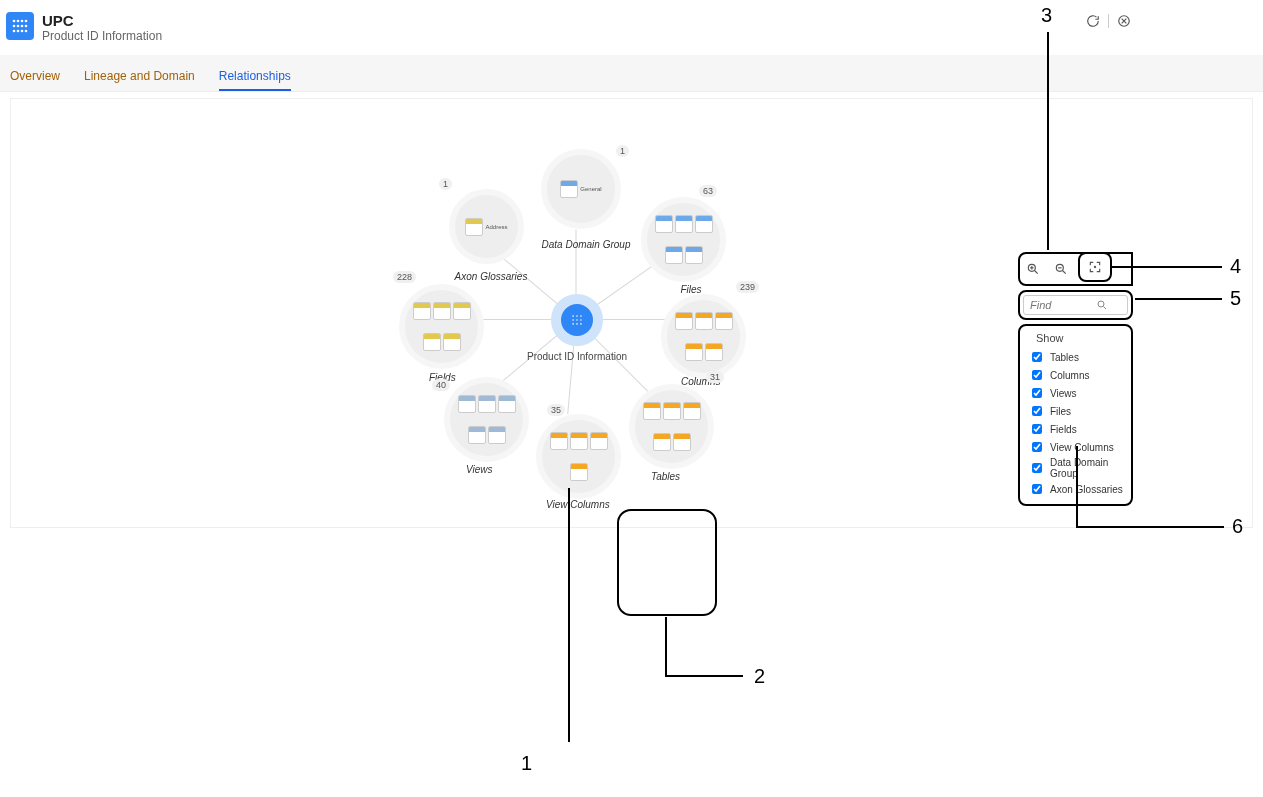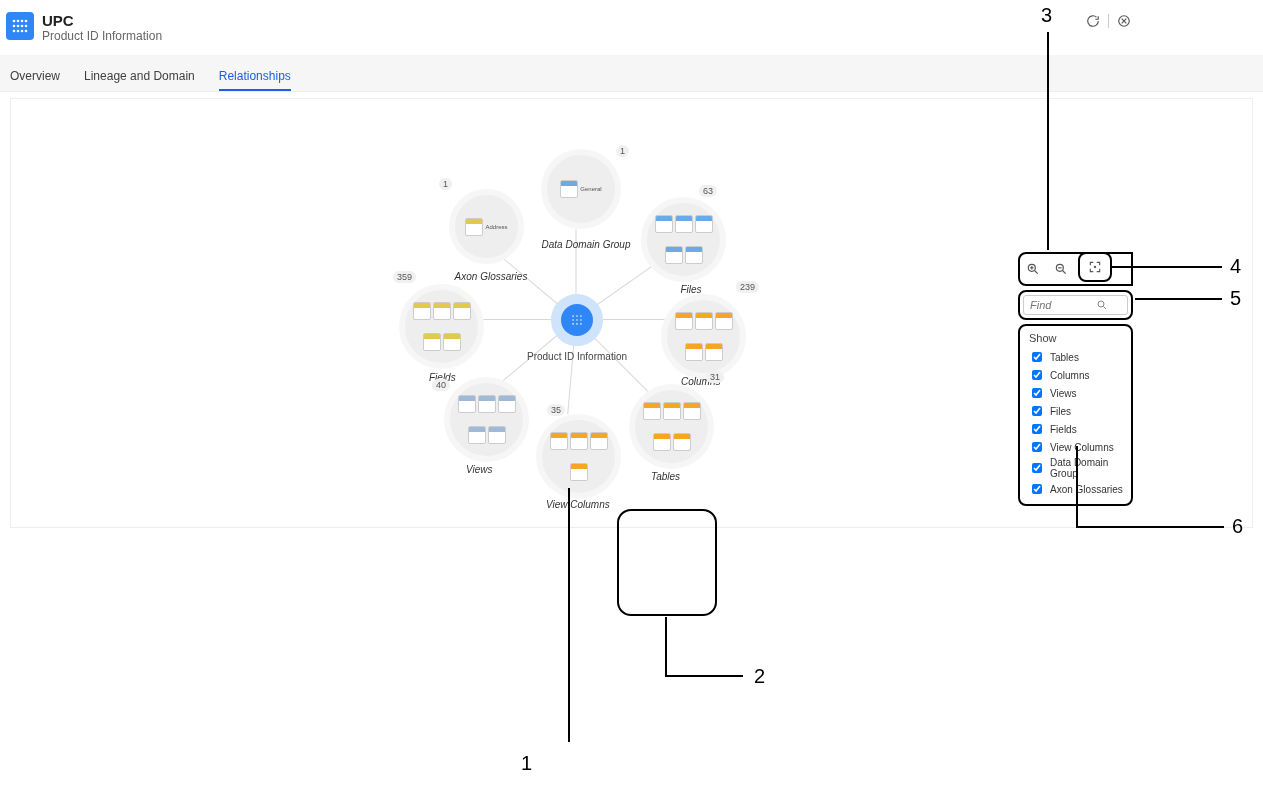--- a/index.html
+++ b/index.html
@@ -8,21 +8,21 @@
 .header{display:flex;align-items:flex-start;padding:12px 0 12px 6px;position:relative}
 .app-icon{width:28px;height:28px;background:#2f86f6;border-radius:4px;margin-right:8px;display:flex;align-items:center;justify-content:center}
 .app-icon svg{width:18px;height:18px}
 .title{font-size:15px;font-weight:600;color:#222}
 .subtitle{font-size:12px;color:#666}
 .header-actions{position:absolute;right:130px;top:12px;display:flex;align-items:center;gap:6px}
 .header-actions .sep{width:1px;height:14px;background:#ccc}
 .hdr-btn{width:18px;height:18px;cursor:pointer;display:flex;align-items:center;justify-content:center}
 
 .tabs{display:flex;gap:24px;padding:8px 10px 0 10px;background:#f6f6f6;border-bottom:1px solid #eee}
-.tab{font-size:12px;color:#404040;padding:6px 0;cursor:pointer}
+.tab{font-size:12px;color:#a16207;padding:6px 0;cursor:pointer}
 .tab.active{color:#1d5fe0;border-bottom:2px solid #1d5fe0;font-weight:500}
 
 .canvas-wrap{position:relative;margin:6px 10px;border:1px solid #eee;background:#fff;height:430px}
 .canvas{position:relative;width:100%;height:100%}
 
 
 .bubble{position:absolute;border-radius:50%;background:#eeeeee;border:6px solid #f6f6f6;display:flex;align-items:center;justify-content:center;flex-wrap:wrap;gap:2px;padding:6px}
 .bubble .mini{width:18px;height:18px;border:1px solid #ccc;border-radius:2px;background:#fff;display:flex;flex-direction:column;overflow:hidden}
 .mini .bar{height:5px;background:#f5a623}
 .mini.file .bar{background:#6da8e8}
@@ -39,21 +39,21 @@
 
 
 .side{position:absolute;left:1018px;top:252px;width:115px}
 .tools{display:flex;gap:10px;padding:6px 4px;border:2px solid #000;border-radius:8px 0 0 8px;margin-bottom:4px;justify-content:flex-start;align-items:center;background:#fff}
 .tools-right{position:absolute;left:1078px;top:252px;border:2px solid #000;border-radius:8px;padding:4px 6px;background:#fff}
 .tool-btn{width:18px;height:18px;display:flex;align-items:center;justify-content:center;cursor:pointer}
 .find-wrap{border:2px solid #000;border-radius:8px;padding:3px;margin-bottom:4px;background:#fff}
 .find{display:flex;align-items:center;border:1px solid #ccc;border-radius:3px;padding:2px 4px;gap:4px}
 .find input{border:0;outline:0;width:64px;font-size:11px;font-style:italic;color:#888}
 .fpanel{border:2px solid #000;border-radius:8px;padding:6px 8px;background:#fff}
-.fpanel h4{margin:0 0 4px 1px;font-size:11px;color:#444;font-weight:500}
+.fpanel h4{margin:0 0 4px 8px;font-size:11px;color:#444;font-weight:500}
 .chk{display:flex;align-items:center;gap:5px;font-size:10px;color:#333;padding:1px 0}
 .chk input{width:10px;height:10px}
 
 
 .ann-num{position:absolute;font-size:20px;color:#000}
 .ann-line{position:absolute;background:#000}
 .ann-box{position:absolute;border:2px solid #000;border-radius:14px}
 
 svg{display:block}
 </style>
@@ -183,21 +183,21 @@
       <div class="mini fld">
           <div class="bar"></div>
         </div>
         <div class="mini fld">
           <div class="bar"></div>
         </div>
         <div class="mini fld">
           <div class="bar"></div>
         </div>
     </div>
-    <div class="badge" style="left:382px;top:172px">359</div>
+    <div class="badge" style="left:382px;top:172px">228</div>
     <div class="cluster-label" style="left:418px;top:273px;width:50px">Fields</div>
 
     <div class="bubble" style="left:650px;top:195px;width:85px;height:85px">
       <div class="mini">
           <div class="bar"></div>
         </div>
         <div class="mini">
           <div class="bar"></div>
         </div>
       <div class="mini">

